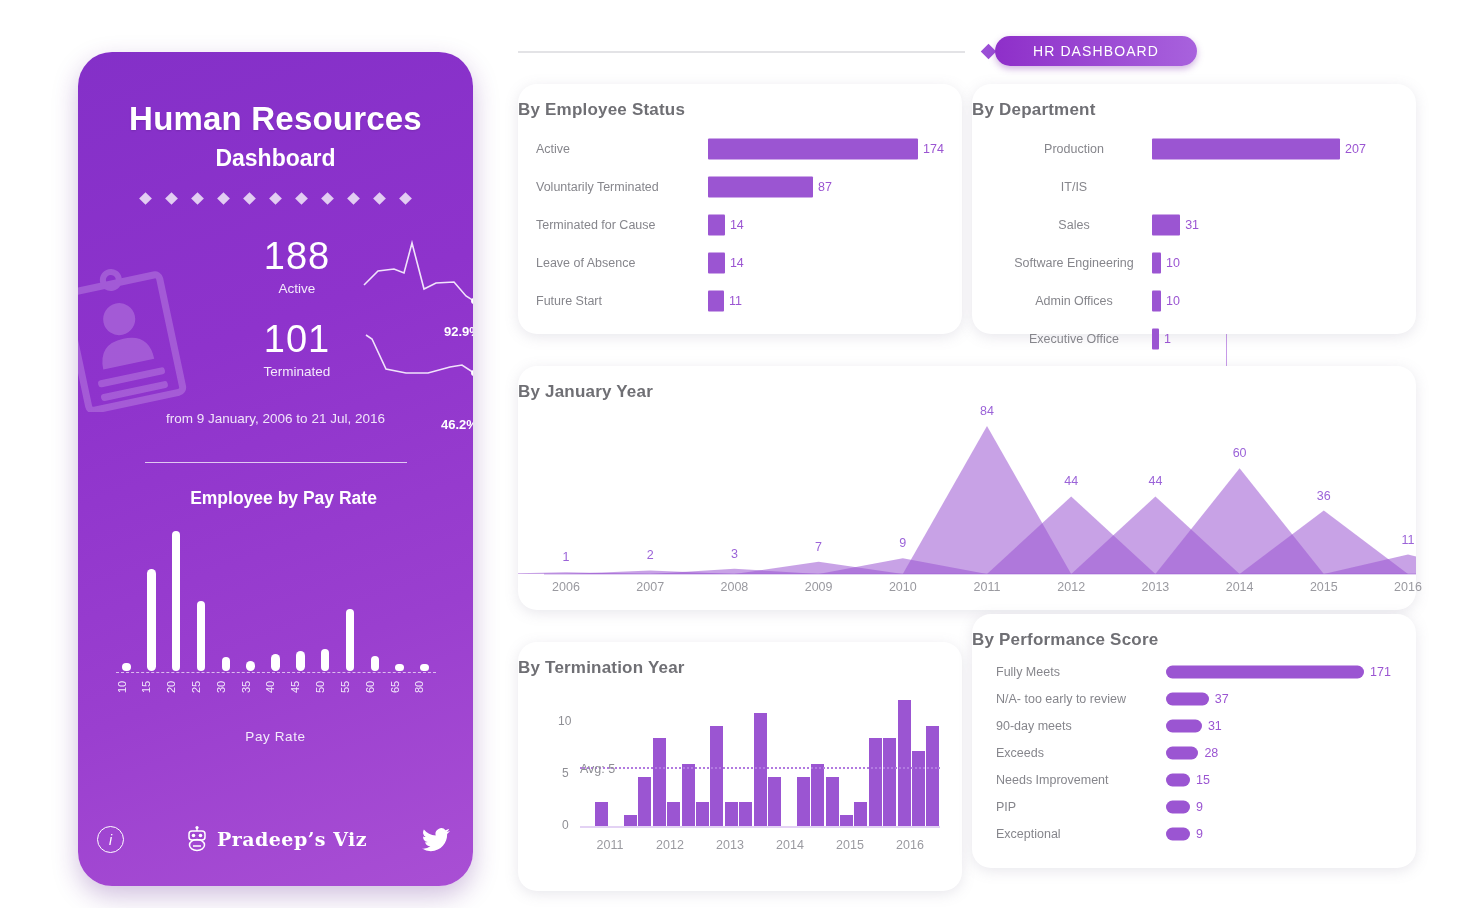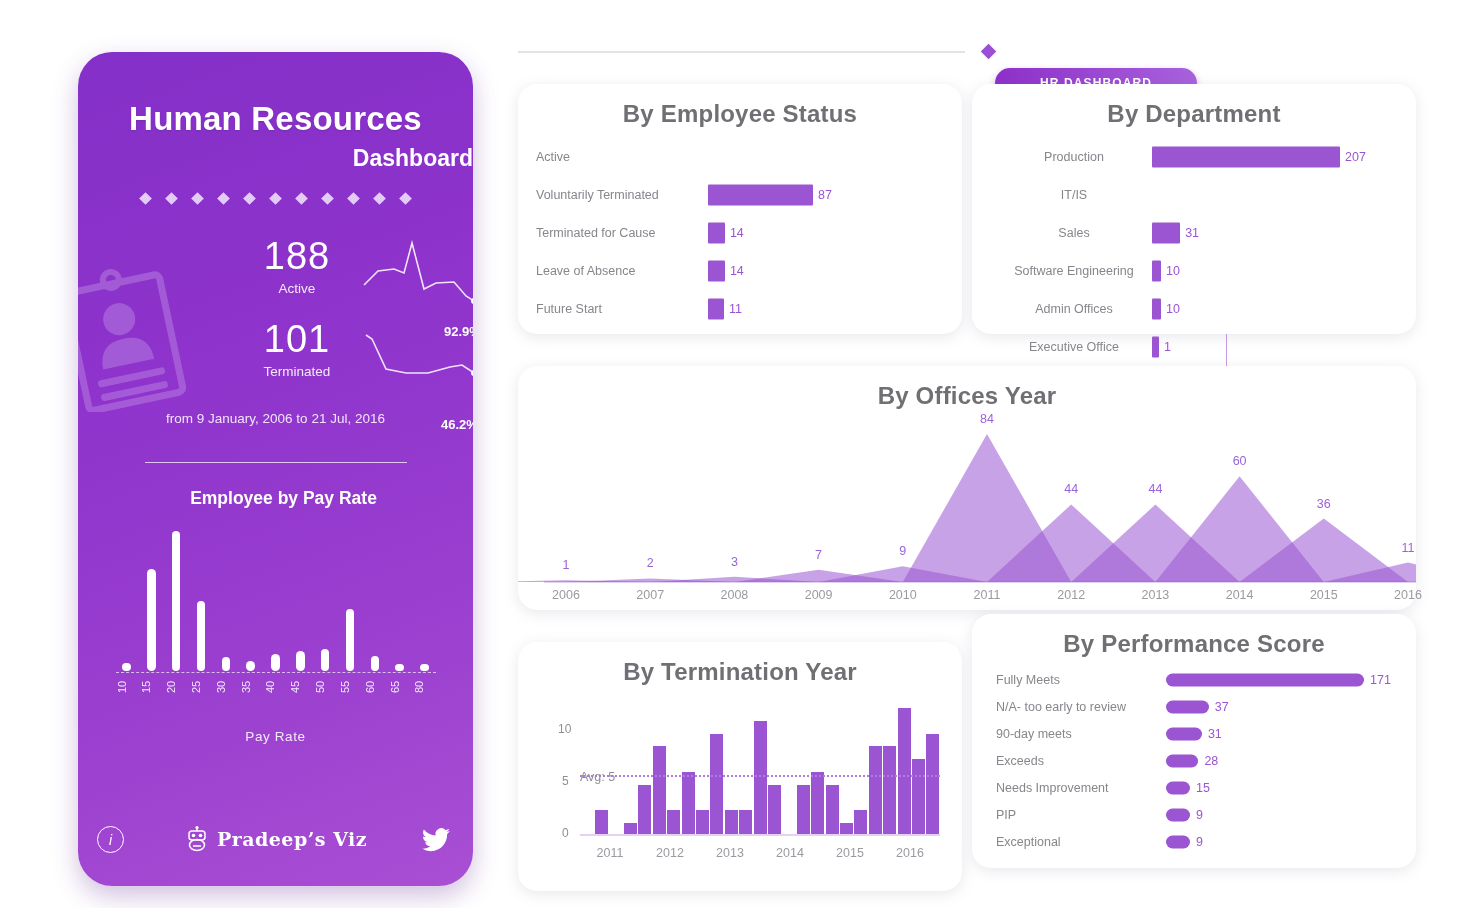--- a/index.html
+++ b/index.html
@@ -23,21 +23,21 @@
   }
   .badge-art {
     position:absolute; left:-22px; top:200px; width:140px; height:160px;
     opacity:.30; pointer-events:none;
   }
   .sb-title {
     text-align:center; margin-top:48px;
     font-size:33px; font-weight:bold; letter-spacing:.2px;
     text-shadow: 0 1px 2px rgba(0,0,0,.12);
   }
-  .sb-sub { text-align:right; margin-top:7px; font-size:23px; font-weight:bold; }
+  .sb-sub { text-align:center; margin-top:7px; font-size:23px; font-weight:bold; }
   .diamonds { display:flex; justify-content:center; gap:17px; margin-top:22px; }
   .dia { width:9px; height:9px; background:#e2cdf2; transform:rotate(45deg); }
 
   .kpis { position:relative; margin-top:34px; height:170px; }
   .kpi-nums { position:absolute; left:144px; top:0; width:150px; text-align:center; }
   .kpi-big { font-size:38px; font-weight:300; letter-spacing:1px; line-height:1.05; }
   .kpi-lbl { font-size:13.5px; margin-top:4px; color:#f3e9fb; }
   .kpi-gap { height:24px; }
   .sparks { position:absolute; left:280px; top:2px; width:140px; height:160px; }
   .pct { position:absolute; font-size:13px; font-weight:600; color:#fff; }
@@ -76,35 +76,35 @@
   .tw { position:absolute; right:22px; top:2px; }
 
   
   .topbar { position:absolute; left:518px; top:36px; width:900px; height:32px; }
   .topline { position:absolute; left:0; top:15px; width:447px; height:1.5px; background:#e3e3e6; }
   .topdia { position:absolute; left:465px; top:10px; width:11px; height:11px;
             background:#9b4fd6; transform:rotate(45deg); }
   .tab {
     position:absolute; top:0; height:30px; border-radius:16px;
     display:flex; align-items:center; justify-content:center;
-    font-size:12px; font-weight:bold; letter-spacing:1.1px;margin-top:32px;
+    font-size:14px; font-weight:normal; letter-spacing:1.1px;
   }
   .tab-active { left:477px; width:202px;
     background: linear-gradient(90deg,#8e2fc9 0%, #a862dd 100%);
     color:#fff; box-shadow:0 3px 7px rgba(120,40,170,.35); }
   .tab-idle { left:697px; width:196px; background:#e9e9ec; color:#6d6d72;
     box-shadow:0 2px 5px rgba(0,0,0,.10); }
 
   
   .card {
     position:absolute; background:#fff; border-radius:19px;
     box-shadow:0 3px 14px rgba(120,110,140,.17);
   }
   .card-title {
-    text-align:center; font-size:24px; font-weight:bold; color:#6f6f74;
+    text-align:left; font-size:17px; font-weight:bold; color:#6f6f74;
     padding-top:16px; letter-spacing:.2px;
   }
   #card-status { left:518px; top:84px; width:444px; height:250px; }
   #card-dept   { left:972px; top:84px; width:444px; height:250px; }
   #card-hire   { left:518px; top:366px; width:898px; height:244px; }
   #card-term   { left:518px; top:642px; width:444px; height:249px; }
   #card-perf   { left:972px; top:614px; width:444px; height:254px; }
 
   
   .hbars { position:relative; margin-top:10px; }
@@ -293,20 +293,24 @@
     <div class="topline"></div>
     <div class="topdia"></div>
     <div class="tab tab-active">HR DASHBOARD</div>
   </div>
 
   <div class="card" id="card-status">
     <div class="card-title">By Employee Status</div>
     <div class="hbars" id="status-rows">
         <div class="hrow">
           <div class="hlabel">Active</div>
+          <div class="htrack">
+            <div class="hbar" style="left: 0px; width: 210px;"></div>
+            <div class="hval" style="left: 215px;">174</div>
+          </div>
         </div>
         <div class="hrow">
           <div class="hlabel">Voluntarily Terminated</div>
           <div class="htrack">
             <div class="hbar" style="left: 0px; width: 105px;"></div>
             <div class="hval" style="left: 110px;">87</div>
           </div>
         </div>
         <div class="hrow">
           <div class="hlabel">Terminated for Cause</div>
@@ -371,21 +375,21 @@
           <div class="hlabel">Executive Office</div>
           <div class="htrack">
             <div class="hbar" style="left: 0px; width: 7px;"></div>
             <div class="hval" style="left: 12px;">1</div>
           </div>
         </div>
       </div>
   </div>
 
   <div class="card" id="card-hire">
-    <div class="card-title">By Offices Year</div>
+    <div class="card-title">By January Year</div>
     <div class="hire-wrap">
       <svg class="hire-svg" id="hire-svg" width="898" height="198" viewBox="0 0 898 198">
           <line x1="26" y1="166" x2="912" y2="166" stroke="#d9c3ee" stroke-width="1.6"></line>
           <polygon points="-36.2,166 48,164.23809523809524 132.2,166" fill="#9b55d2" fill-opacity="0.55"></polygon>
           <polygon points="47.999999999999986,166 132.2,162.47619047619048 216.39999999999998,166" fill="#9b55d2" fill-opacity="0.55"></polygon>
           <polygon points="132.2,166 216.4,160.71428571428572 300.6,166" fill="#9b55d2" fill-opacity="0.55"></polygon>
           <polygon points="216.40000000000003,166 300.6,153.66666666666666 384.8,166" fill="#9b55d2" fill-opacity="0.55"></polygon>
           <polygon points="300.6,166 384.8,150.14285714285714 469,166" fill="#9b55d2" fill-opacity="0.55"></polygon>
           <polygon points="384.8,166 469,18 553.2,166" fill="#9b55d2" fill-opacity="0.55"></polygon>
           <polygon points="469.00000000000006,166 553.2,88.47619047619047 637.4000000000001,166" fill="#9b55d2" fill-opacity="0.55"></polygon>

